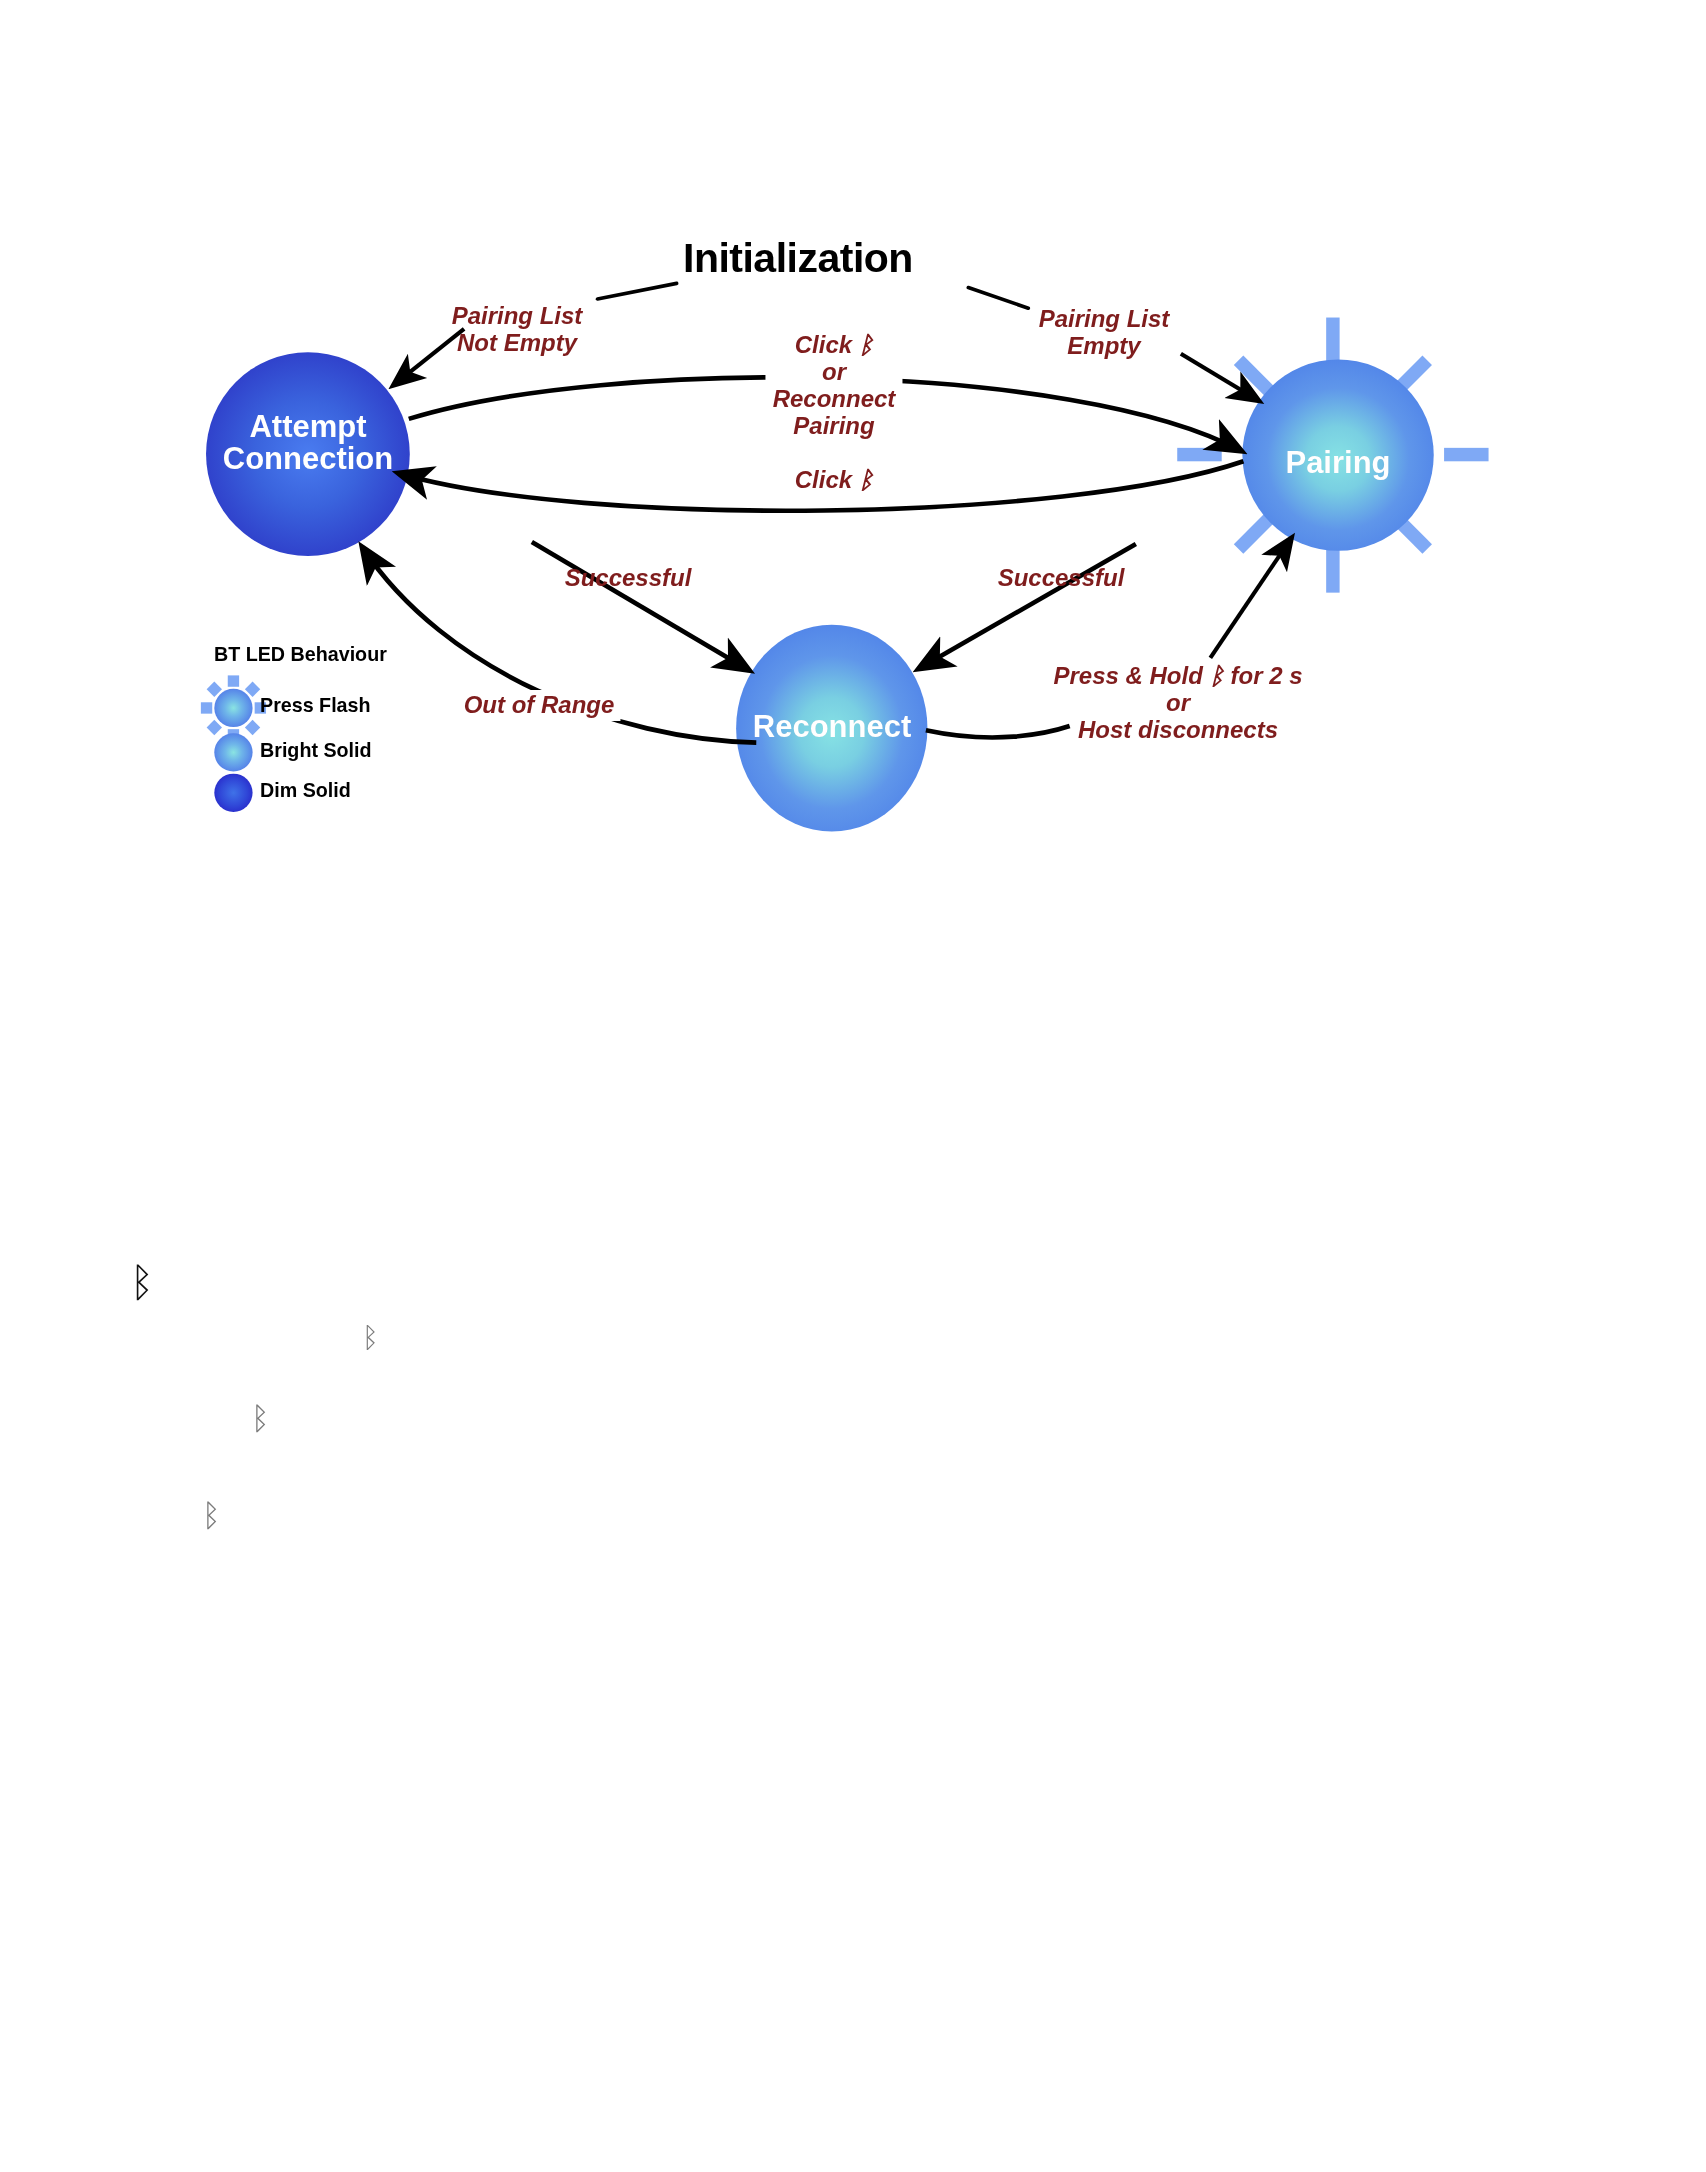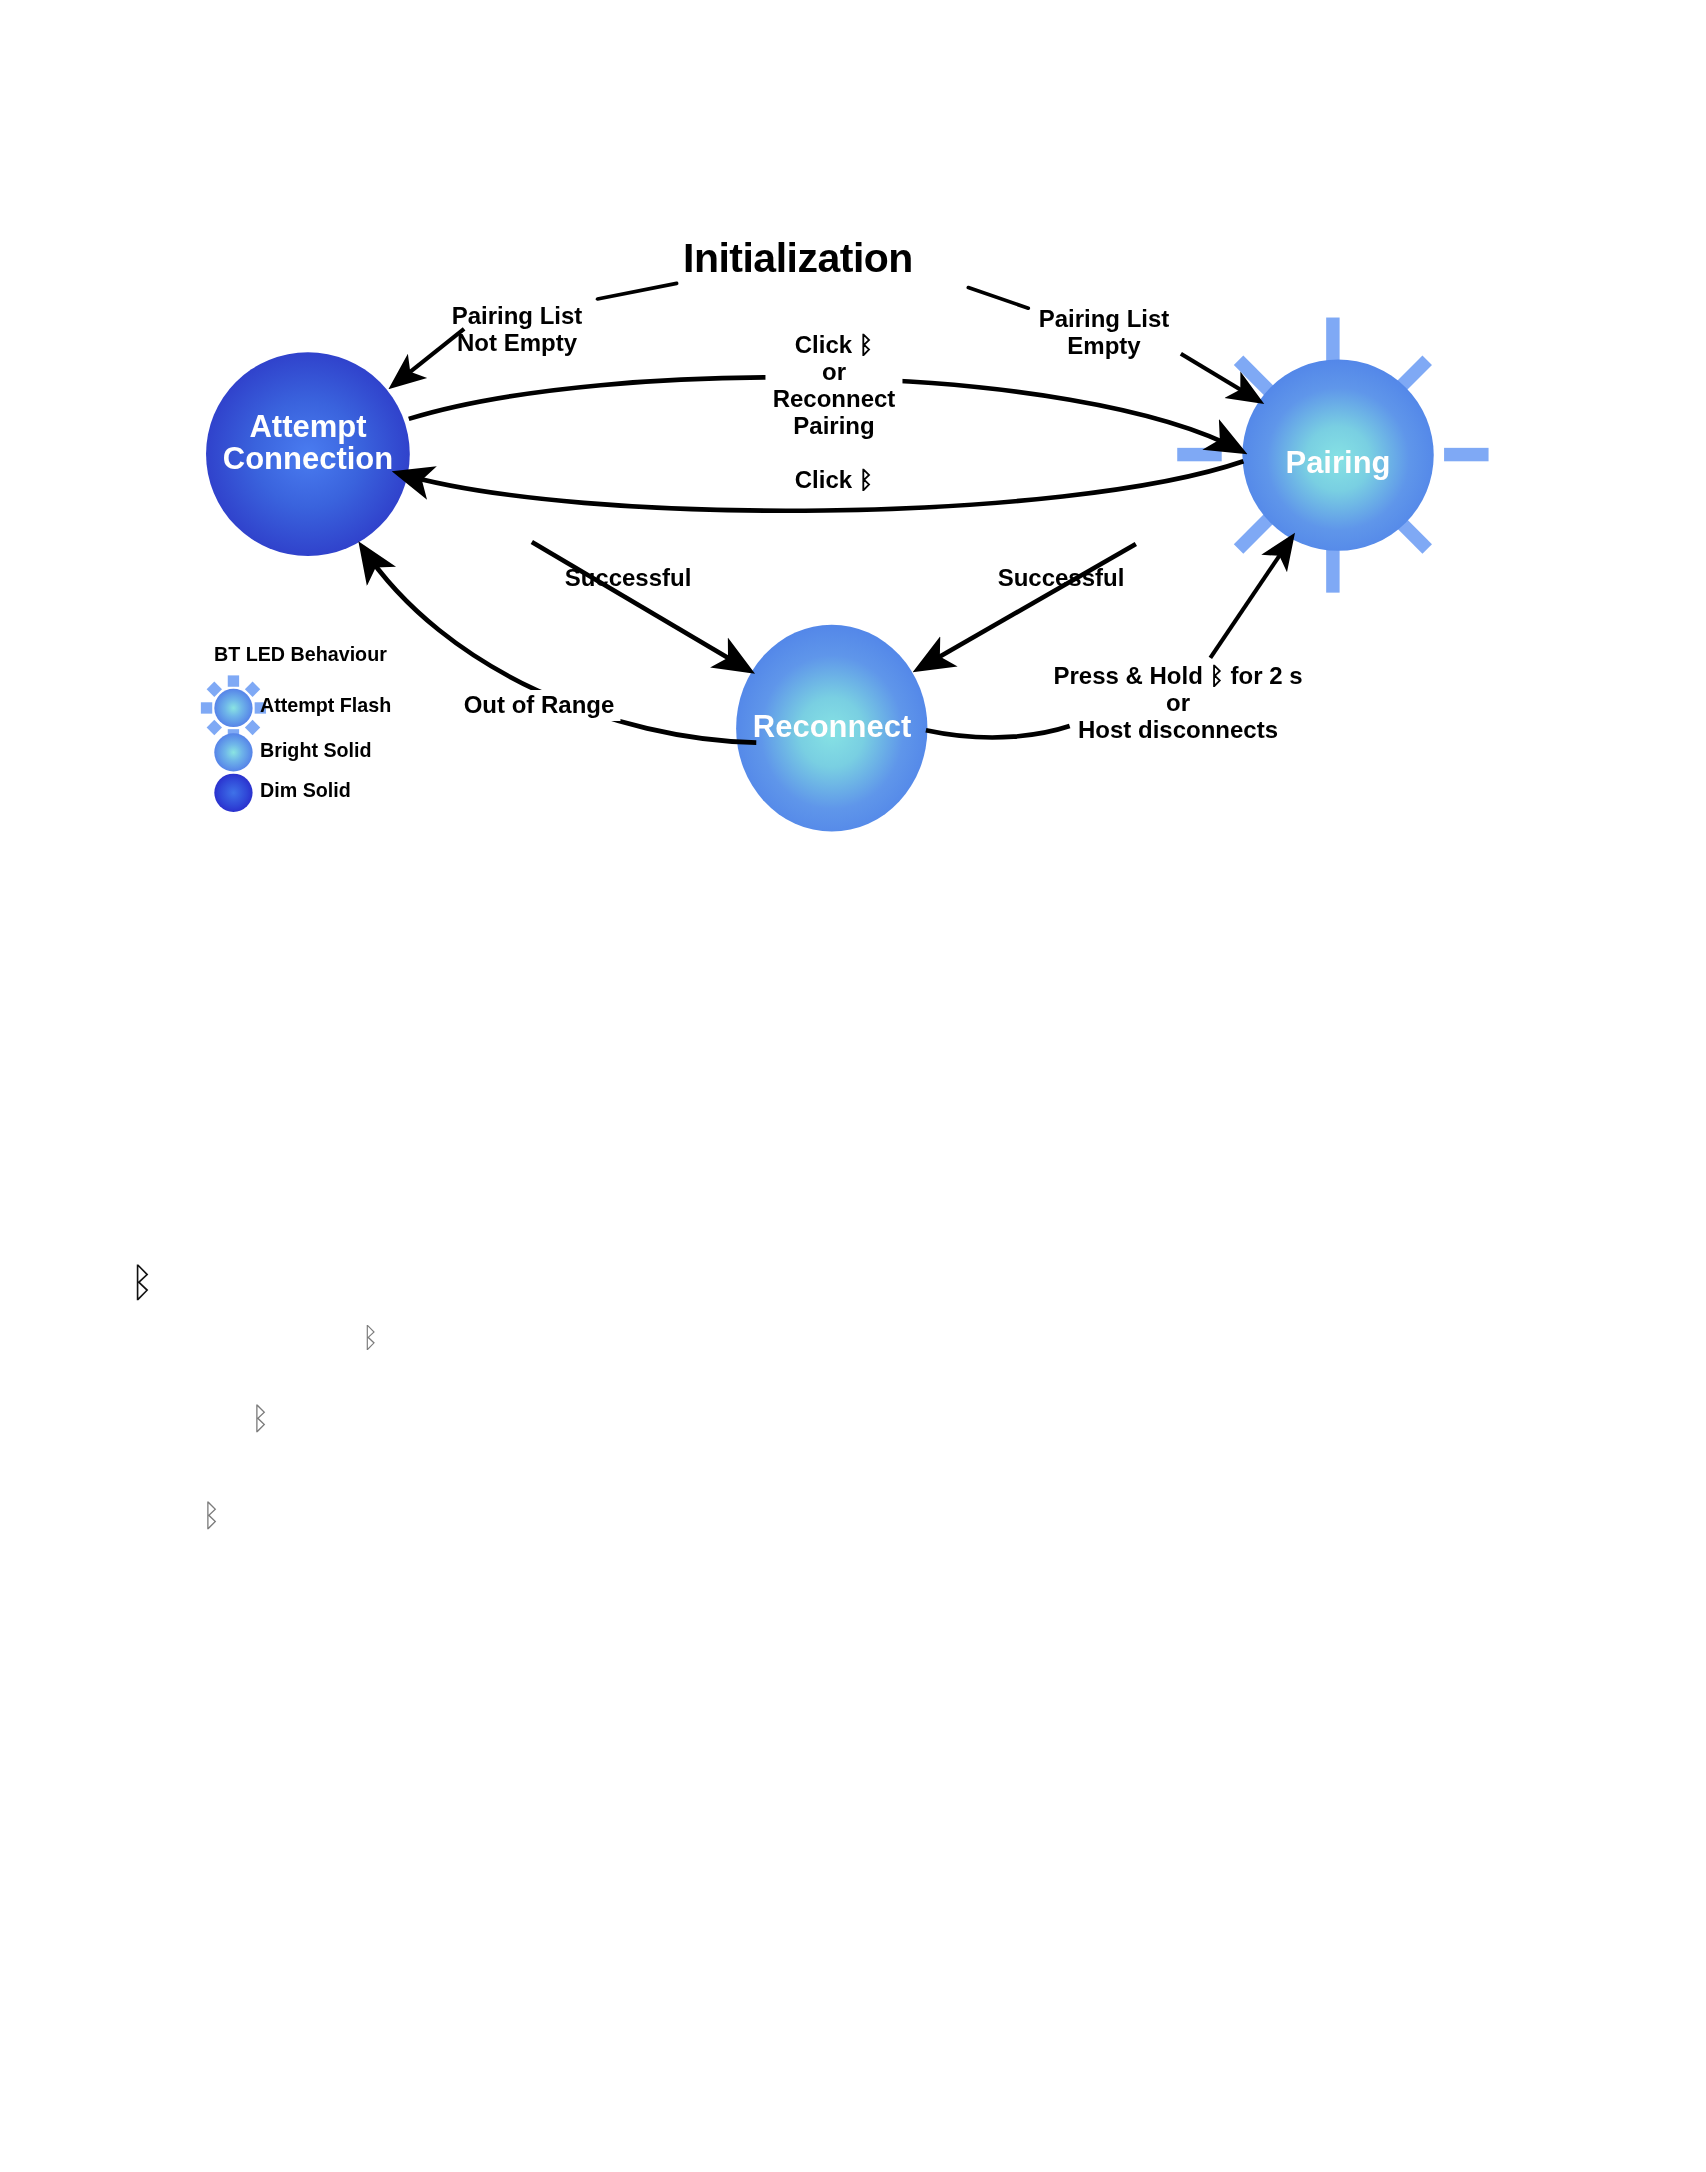--- a/index.html
+++ b/index.html
@@ -32,25 +32,26 @@
     color: #ffffff;
     font-weight: bold;
     text-align: center;
     line-height: 1.02;
     white-space: nowrap;
     pointer-events: none;
     text-shadow: 0 0 0.5px rgba(0,0,0,0.12);
   }
   .edge-label {
     position: absolute;
-    color: #000000;
+    color: #7f1d1d;
     font-weight: bold;
     text-align: center;
     line-height: 1.12;
     white-space: nowrap;
+    font-style: italic;
   }
   .title-label {
     position: absolute;
     color: #000000;
     font-weight: bold;
     white-space: nowrap;
   }
   .legend-title {
     position: absolute;
     color: #000000;
@@ -195,21 +196,21 @@
   <div class="edge-label" style="left:539px; top:690px; transform:translateX(-50%); font-size:24px; background:#ffffff; padding:2.1px 6.2px;">Out of Range</div>
 
   <div class="edge-label" style="left:1178px; top:663px; transform:translateX(-50%); font-size:24px;">
     <div>Press &amp; Hold ᛒ for 2 s</div>
     <div>or</div>
     <div style="background:#ffffff; padding:0 5.2px; display:inline-block;">Host disconnects</div>
   </div>
 
   <div class="legend-title" style="left:214px; top:643px; font-size:19.7px;">BT LED Behaviour</div>
 
-  <div class="legend-item-label" style="left:260px; top:694px; font-size:19.7px;">Attempt Flash</div>
+  <div class="legend-item-label" style="left:260px; top:694px; font-size:19.7px;">Press Flash</div>
   <div class="legend-item-label" style="left:260px; top:739px; font-size:19.7px;">Bright Solid</div>
   <div class="legend-item-label" style="left:260px; top:779px; font-size:19.7px;">Dim Solid</div>
 
   <div class="bt-glyph" style="left:130px; top:1262px; font-size:40px; color:#111111;">ᛒ</div>
   <div class="bt-glyph" style="left:362px; top:1324px; font-size:28px; color:#7c7c7c;">ᛒ</div>
   <div class="bt-glyph" style="left:251px; top:1403px; font-size:31px; color:#7c7c7c;">ᛒ</div>
   <div class="bt-glyph" style="left:202px; top:1500px; font-size:31px; color:#7c7c7c;">ᛒ</div>
 
 </div>
 

